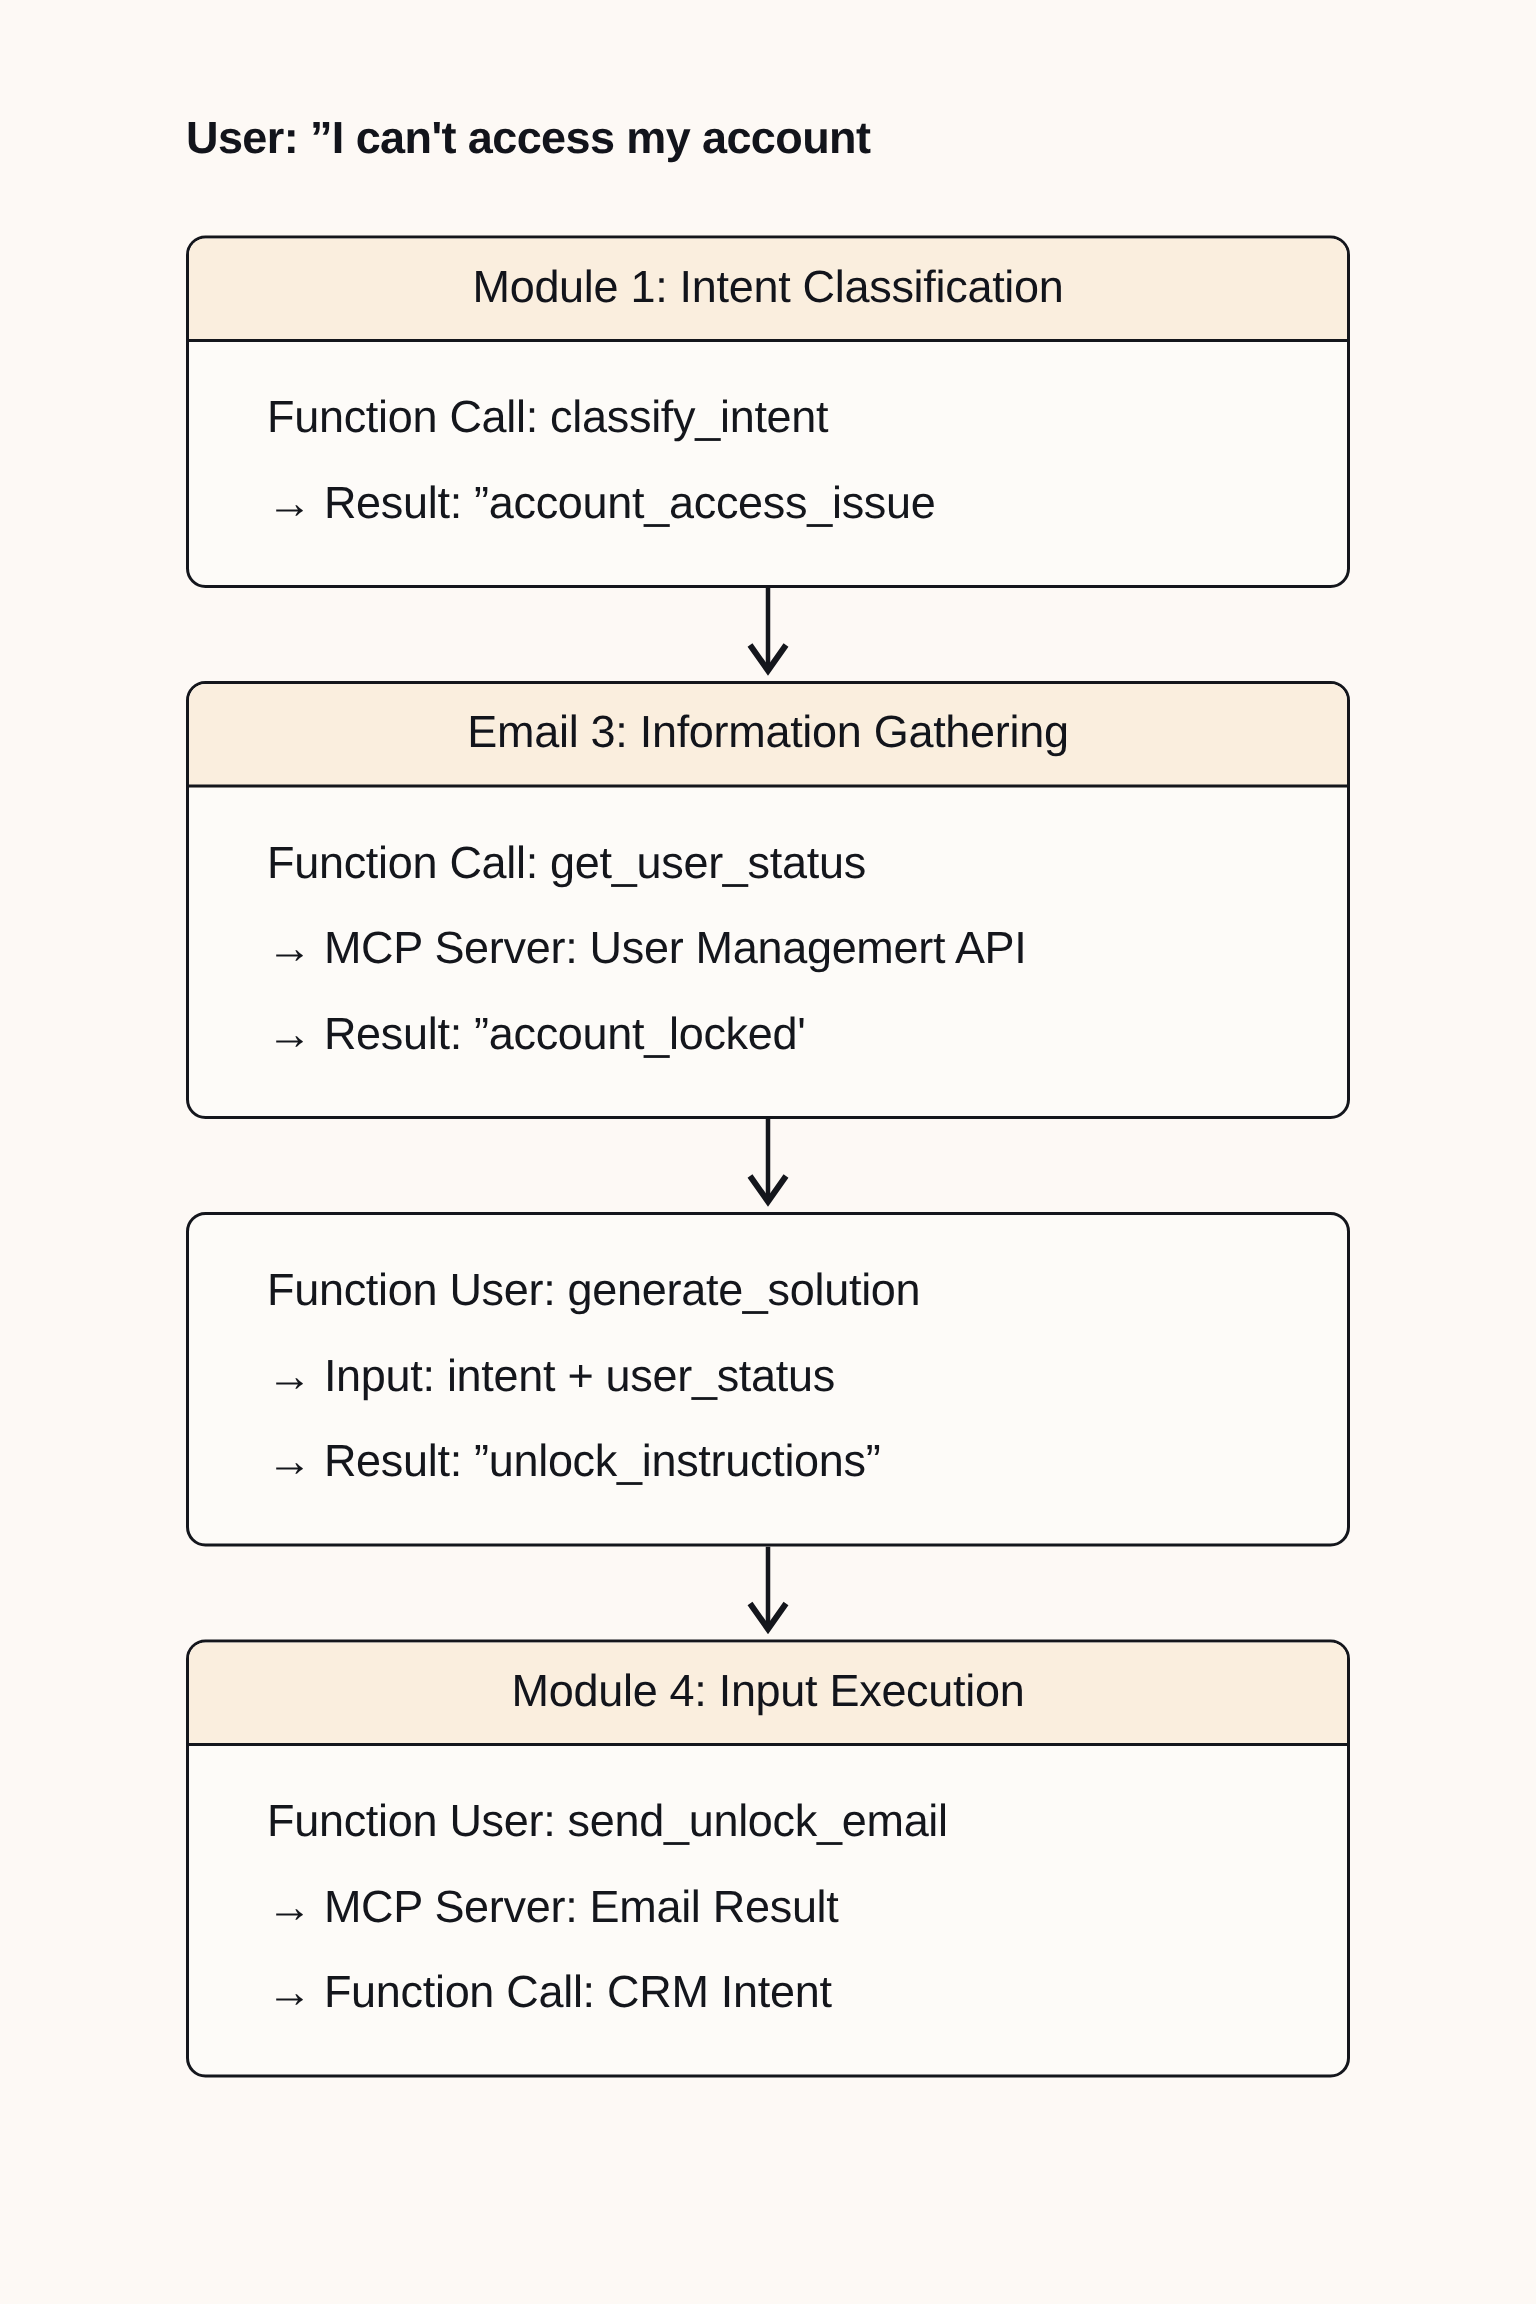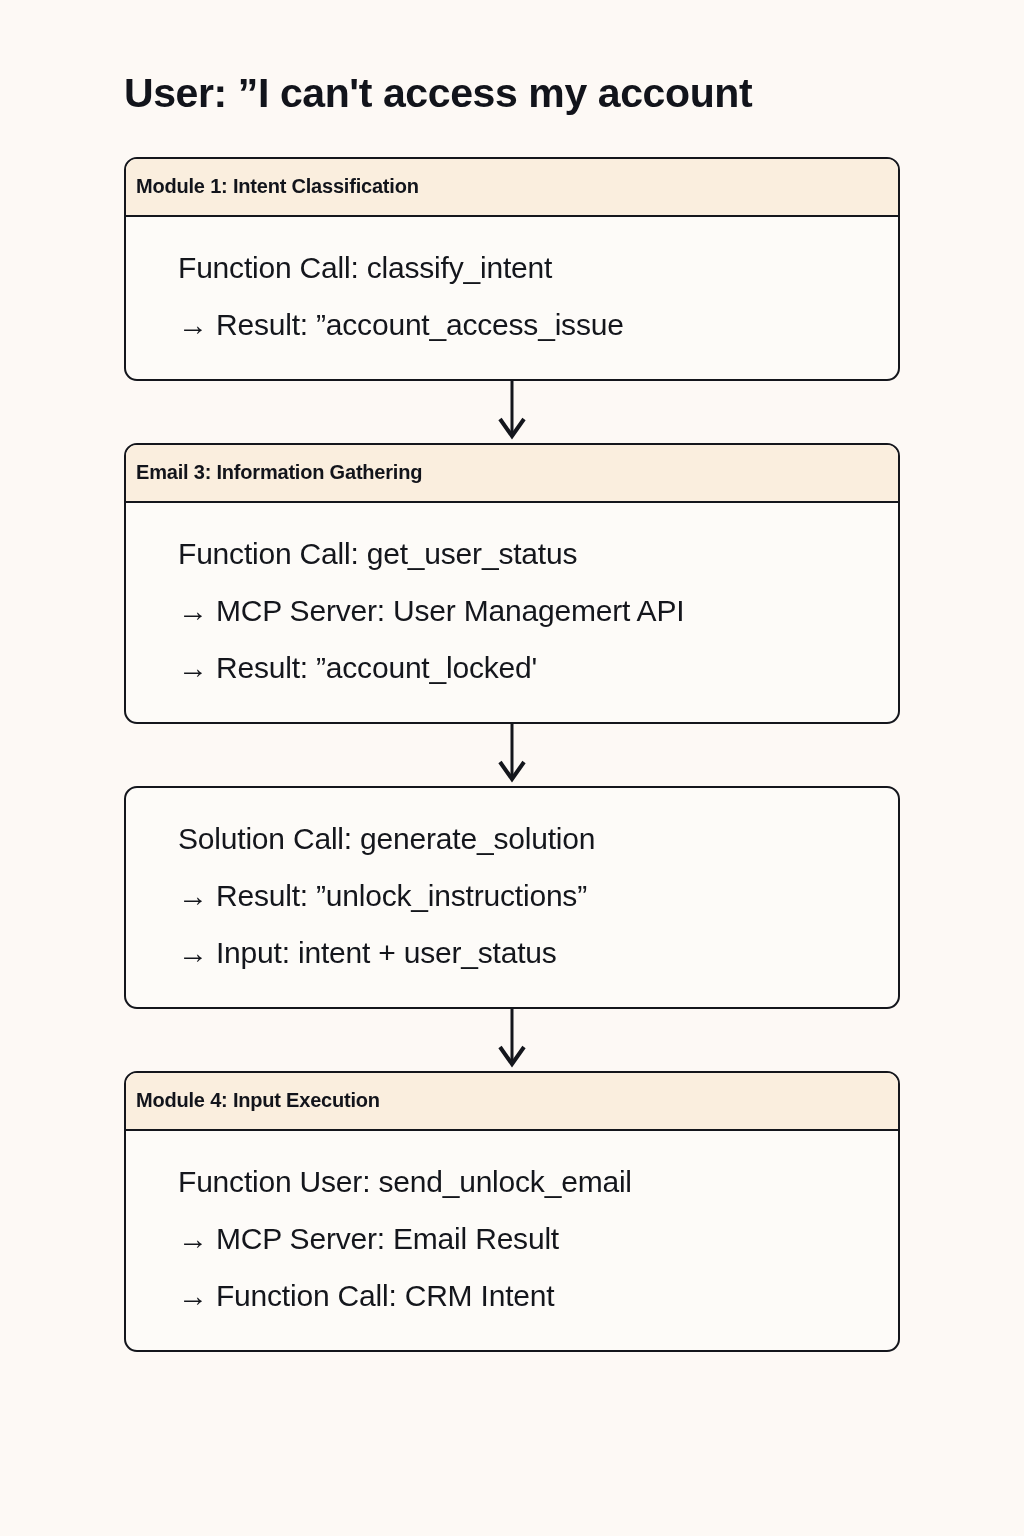--- a/index.html
+++ b/index.html
@@ -25,21 +25,21 @@
 
   
   .title {
     position: absolute;
     left: 124px;
     top: 60px;
     width: 780px;
     height: 66px;
     display: flex;
     align-items: center;
-    font-size: 41px;
+    font-size: 30px;
     font-weight: bold;
     letter-spacing: -0.4px;
     color: #12141b;
     white-space: nowrap;
   }
 
   
   .flow {
     position: absolute;
     left: 124px;
@@ -52,23 +52,23 @@
     width: 776px;
     border: 2px solid #14161c;
     border-radius: 13px;
     background: #fdfbf8;
     overflow: hidden;
   }
 
   .card-header {
     background: #faeede;
     border-bottom: 2px solid #14161c;
-    text-align: left;
-    font-size: 20px;
-    font-weight: bold;
+    text-align: center;
+    font-size: 30px;
+    font-weight: normal;
     letter-spacing: -0.2px;
     color: #12141b;
     padding: 16px 10px 17px;
     white-space: nowrap;
   }
 
   .card-body {
     padding: 22px 14px 26px 52px;
   }
 
@@ -130,23 +130,23 @@
 
     <div class="connector">
       <svg width="40" height="62" viewBox="0 0 40 62" aria-hidden="true">
         <path d="M20 0 V52" stroke="#14161c" stroke-width="3" fill="none"></path>
         <path d="M8 38 L20 55 L32 38" stroke="#14161c" stroke-width="4" fill="none" stroke-linecap="butt" stroke-linejoin="miter"></path>
       </svg>
     </div>
 
     <div class="card">
       <div class="card-body">
-        <div class="card-line">Solution Call:  generate_solution</div>
+        <div class="card-line">Function User:  generate_solution</div>
+        <div class="card-line">→ Input: intent + user_status</div>
         <div class="card-line">→ Result:  ”unlock_instructions”</div>
-        <div class="card-line">→ Input: intent + user_status</div>
       </div>
     </div>
 
     <div class="connector">
       <svg width="40" height="62" viewBox="0 0 40 62" aria-hidden="true">
         <path d="M20 0 V52" stroke="#14161c" stroke-width="3" fill="none"></path>
         <path d="M8 38 L20 55 L32 38" stroke="#14161c" stroke-width="4" fill="none" stroke-linecap="butt" stroke-linejoin="miter"></path>
       </svg>
     </div>
 

